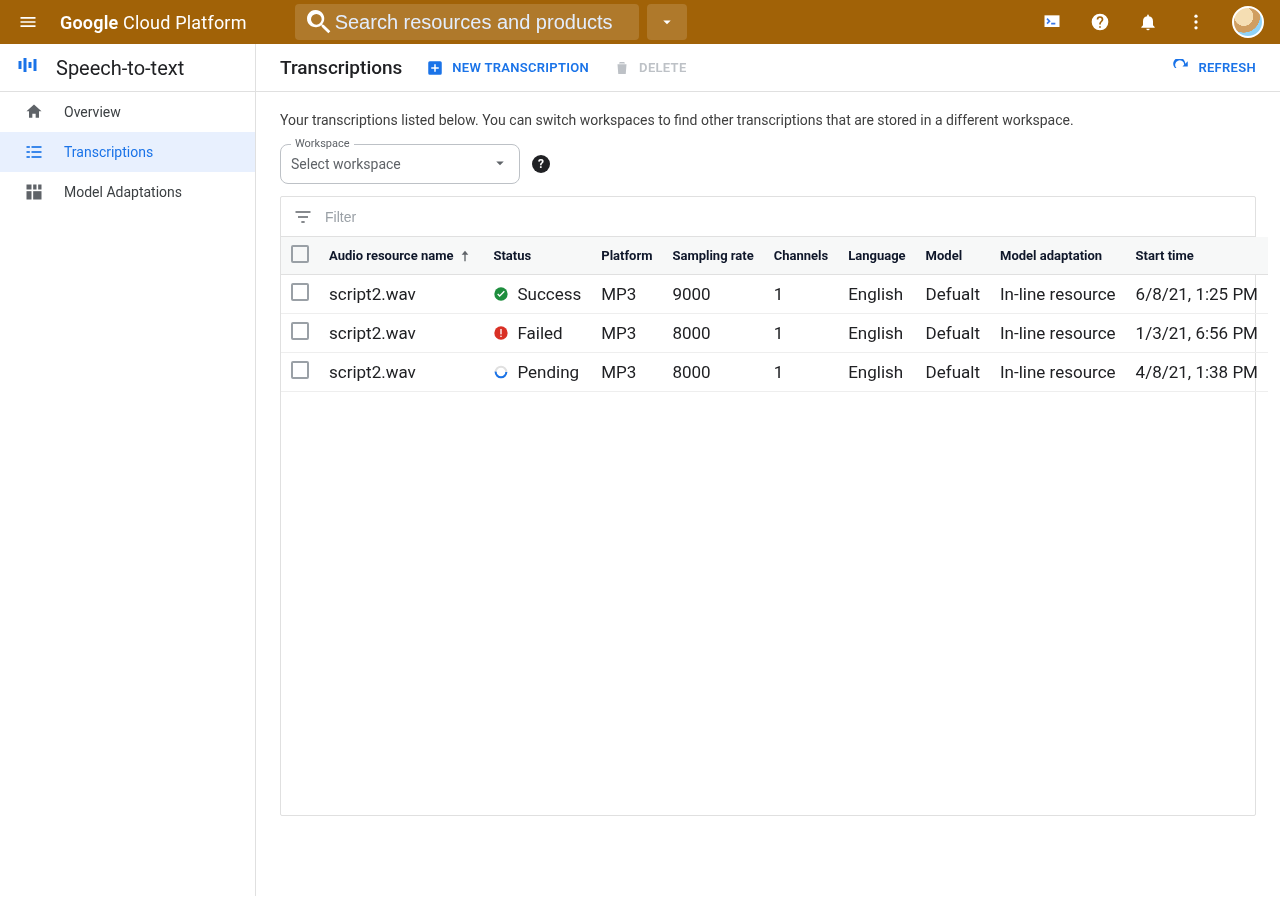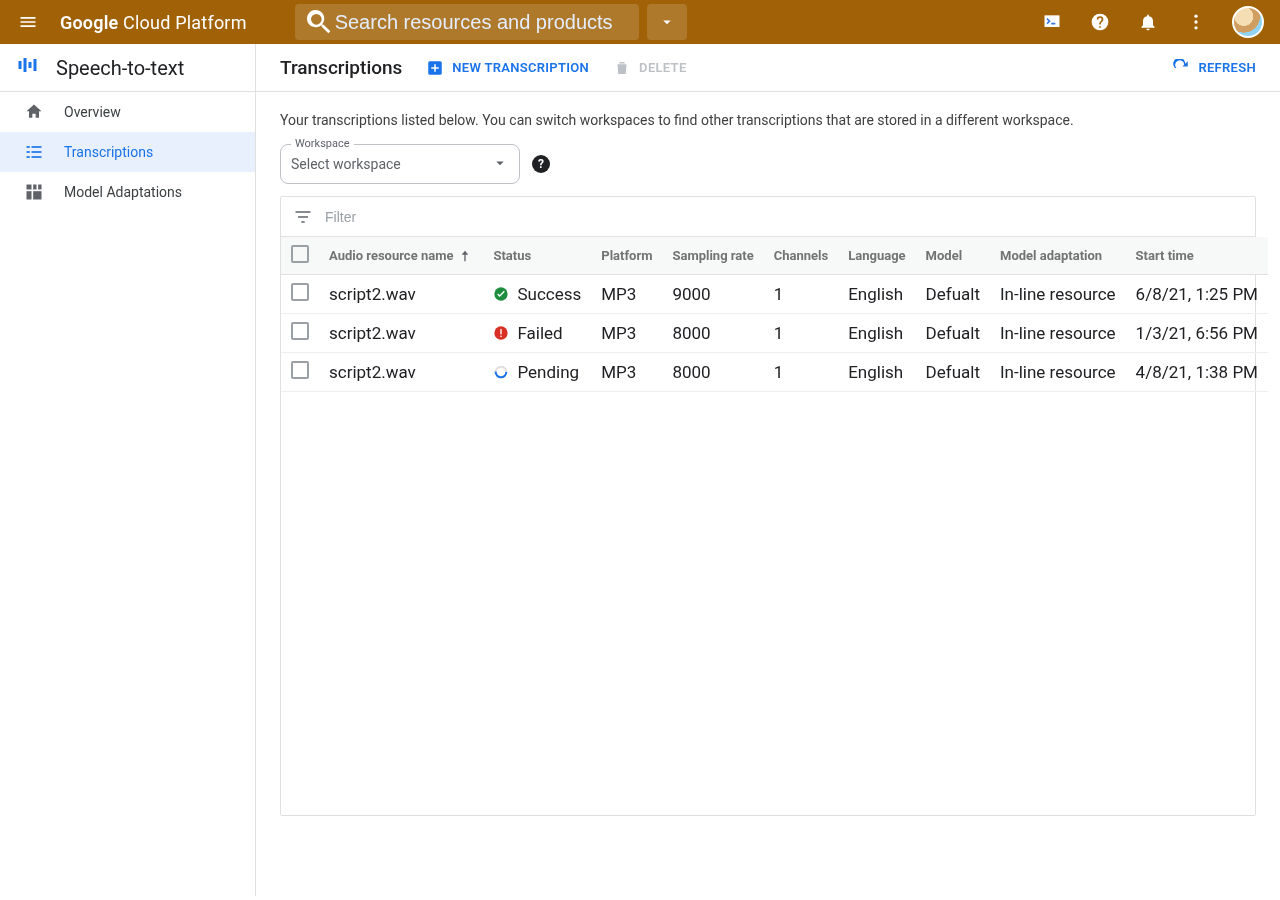--- a/index.html
+++ b/index.html
@@ -159,21 +159,21 @@
     border:0; outline:0; flex:1; font-size:14px; color:#3c4043;
   }
   .filterrow input::placeholder { color:#9aa0a6; }
 
   table { width:100%; border-collapse: collapse; }
   thead th {
     text-align:left; font-size:13px; font-weight:700;
     background:#f7f8f8;
     border-bottom:1px solid #e0e0e0;
     padding: 8px 10px;
-    color:#737373;
+    color:#0f172a;
     white-space: nowrap;
   }
   tbody td {
     font-size:17px; padding: 8px 10px;
     border-bottom:1px solid #eee;
     white-space: nowrap;
   }
   .chk {
     width:18px; height:18px; border:2px solid #9aa0a6; border-radius:2px;
     display:inline-block; cursor:pointer;

